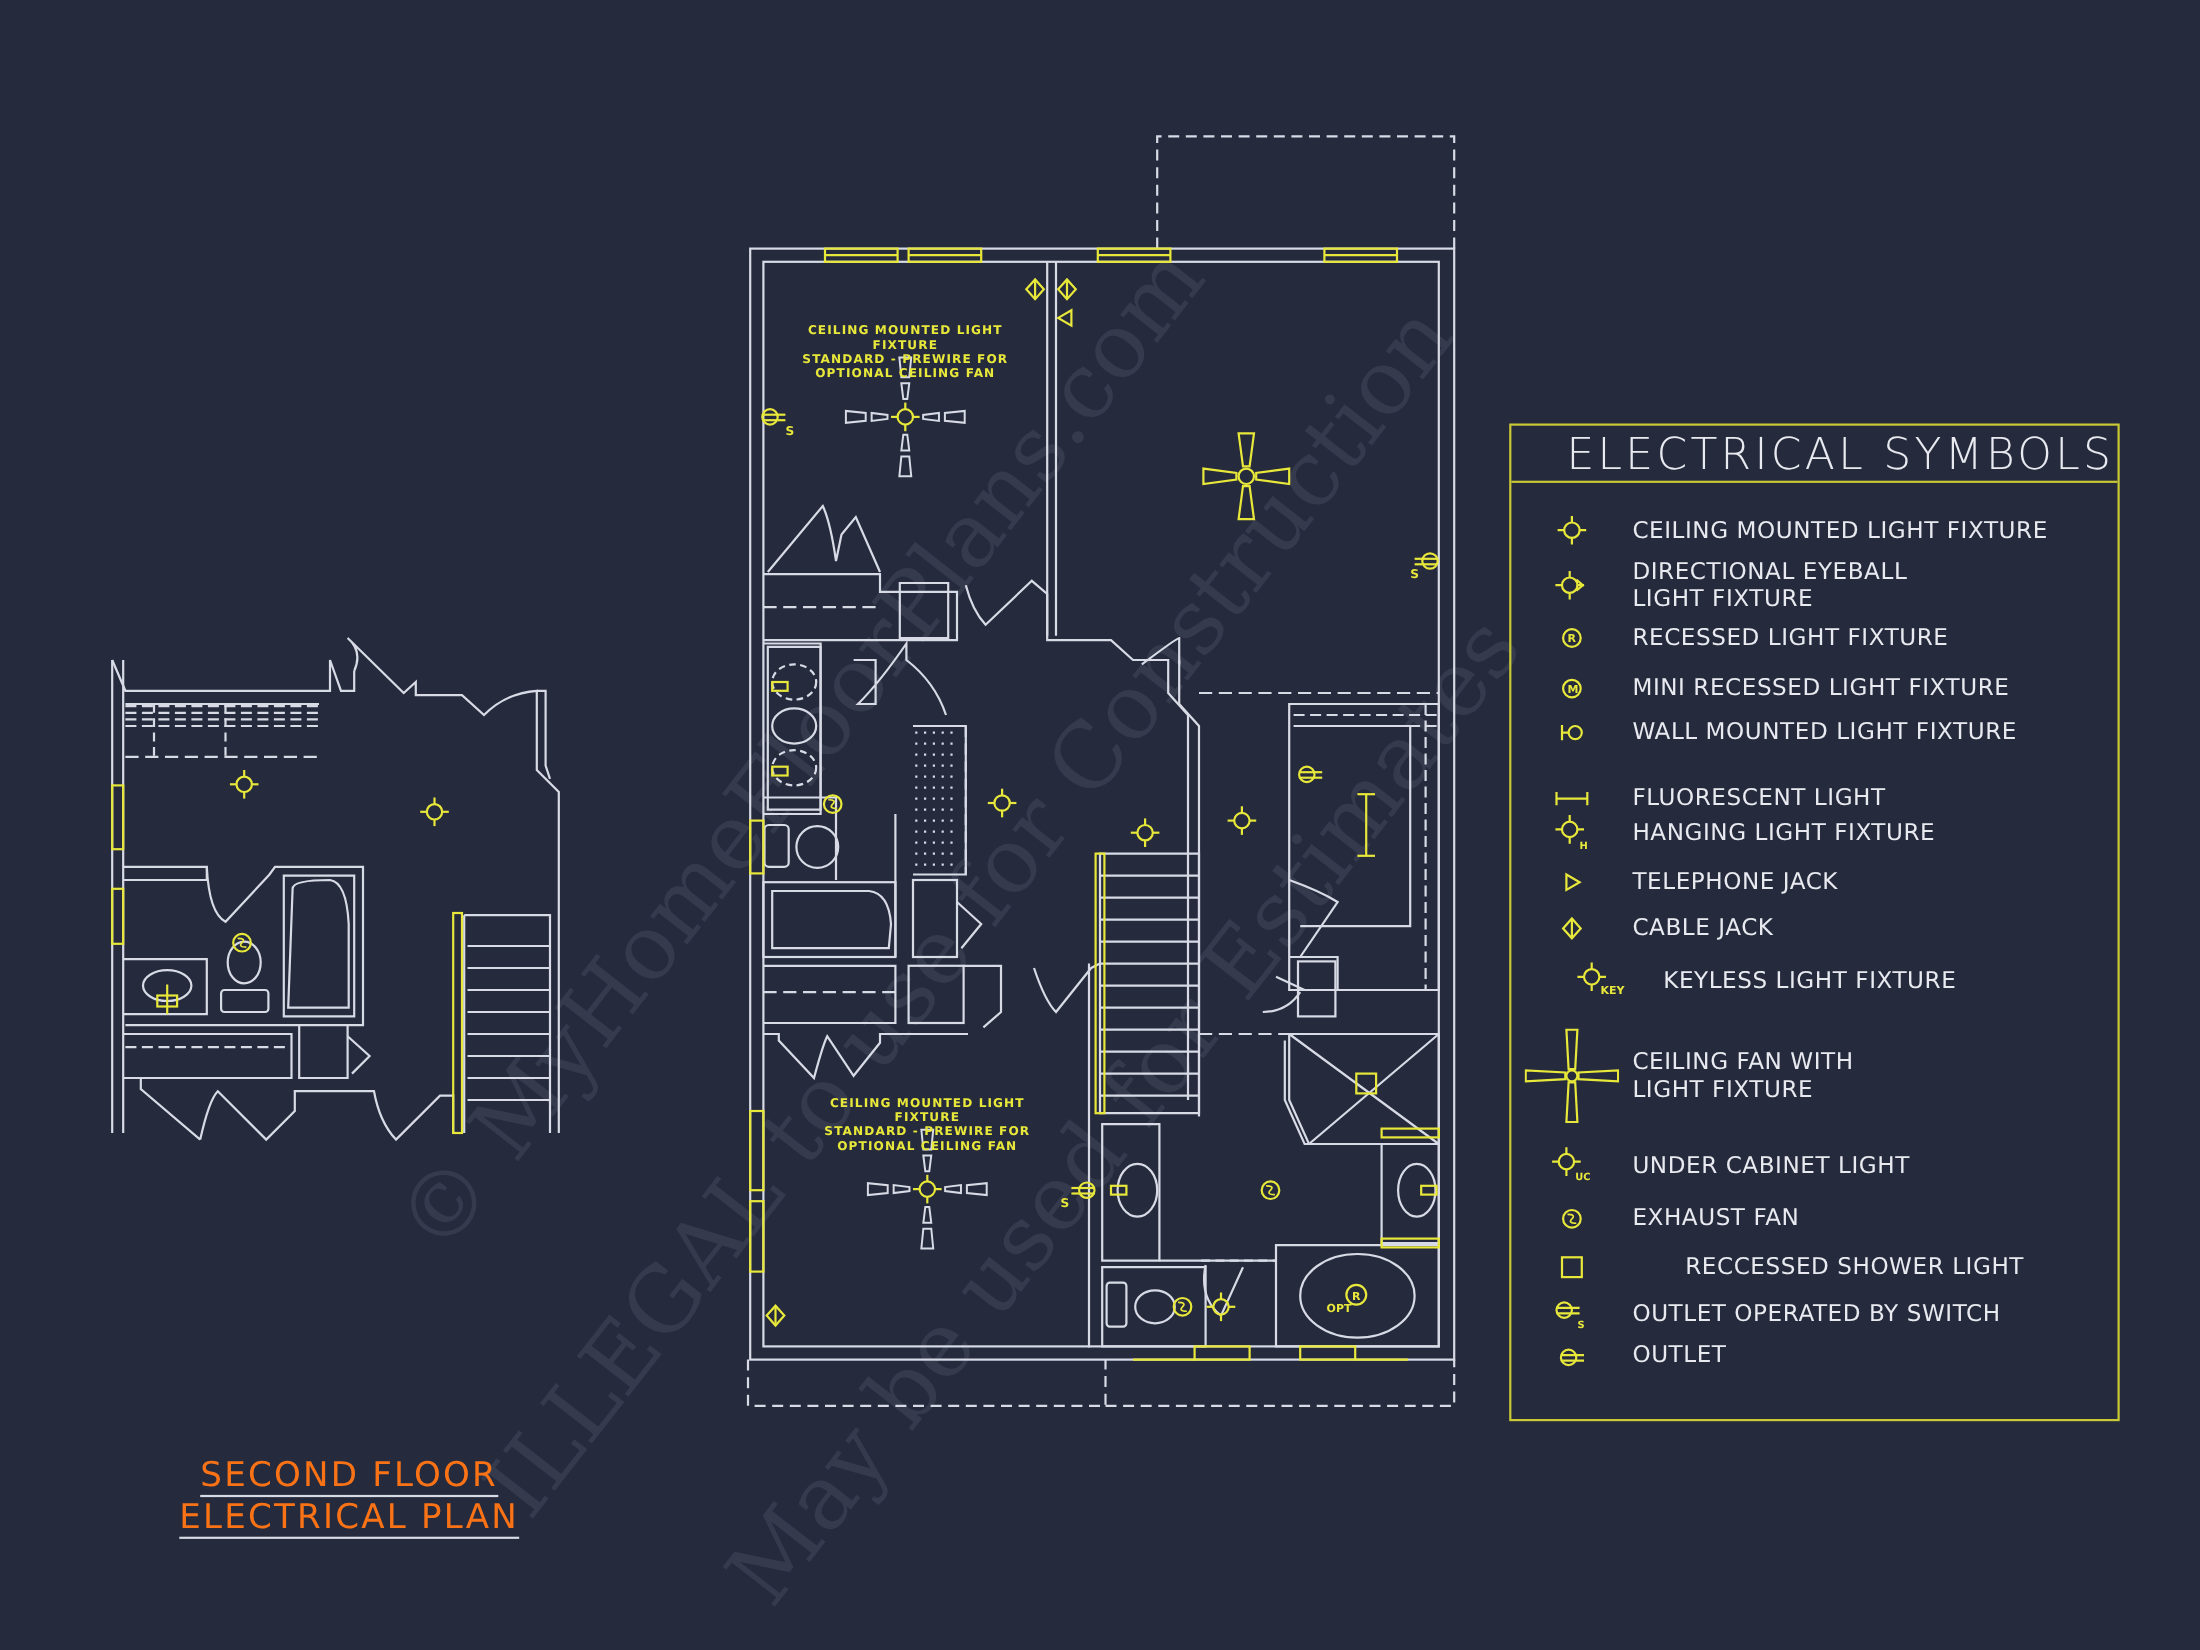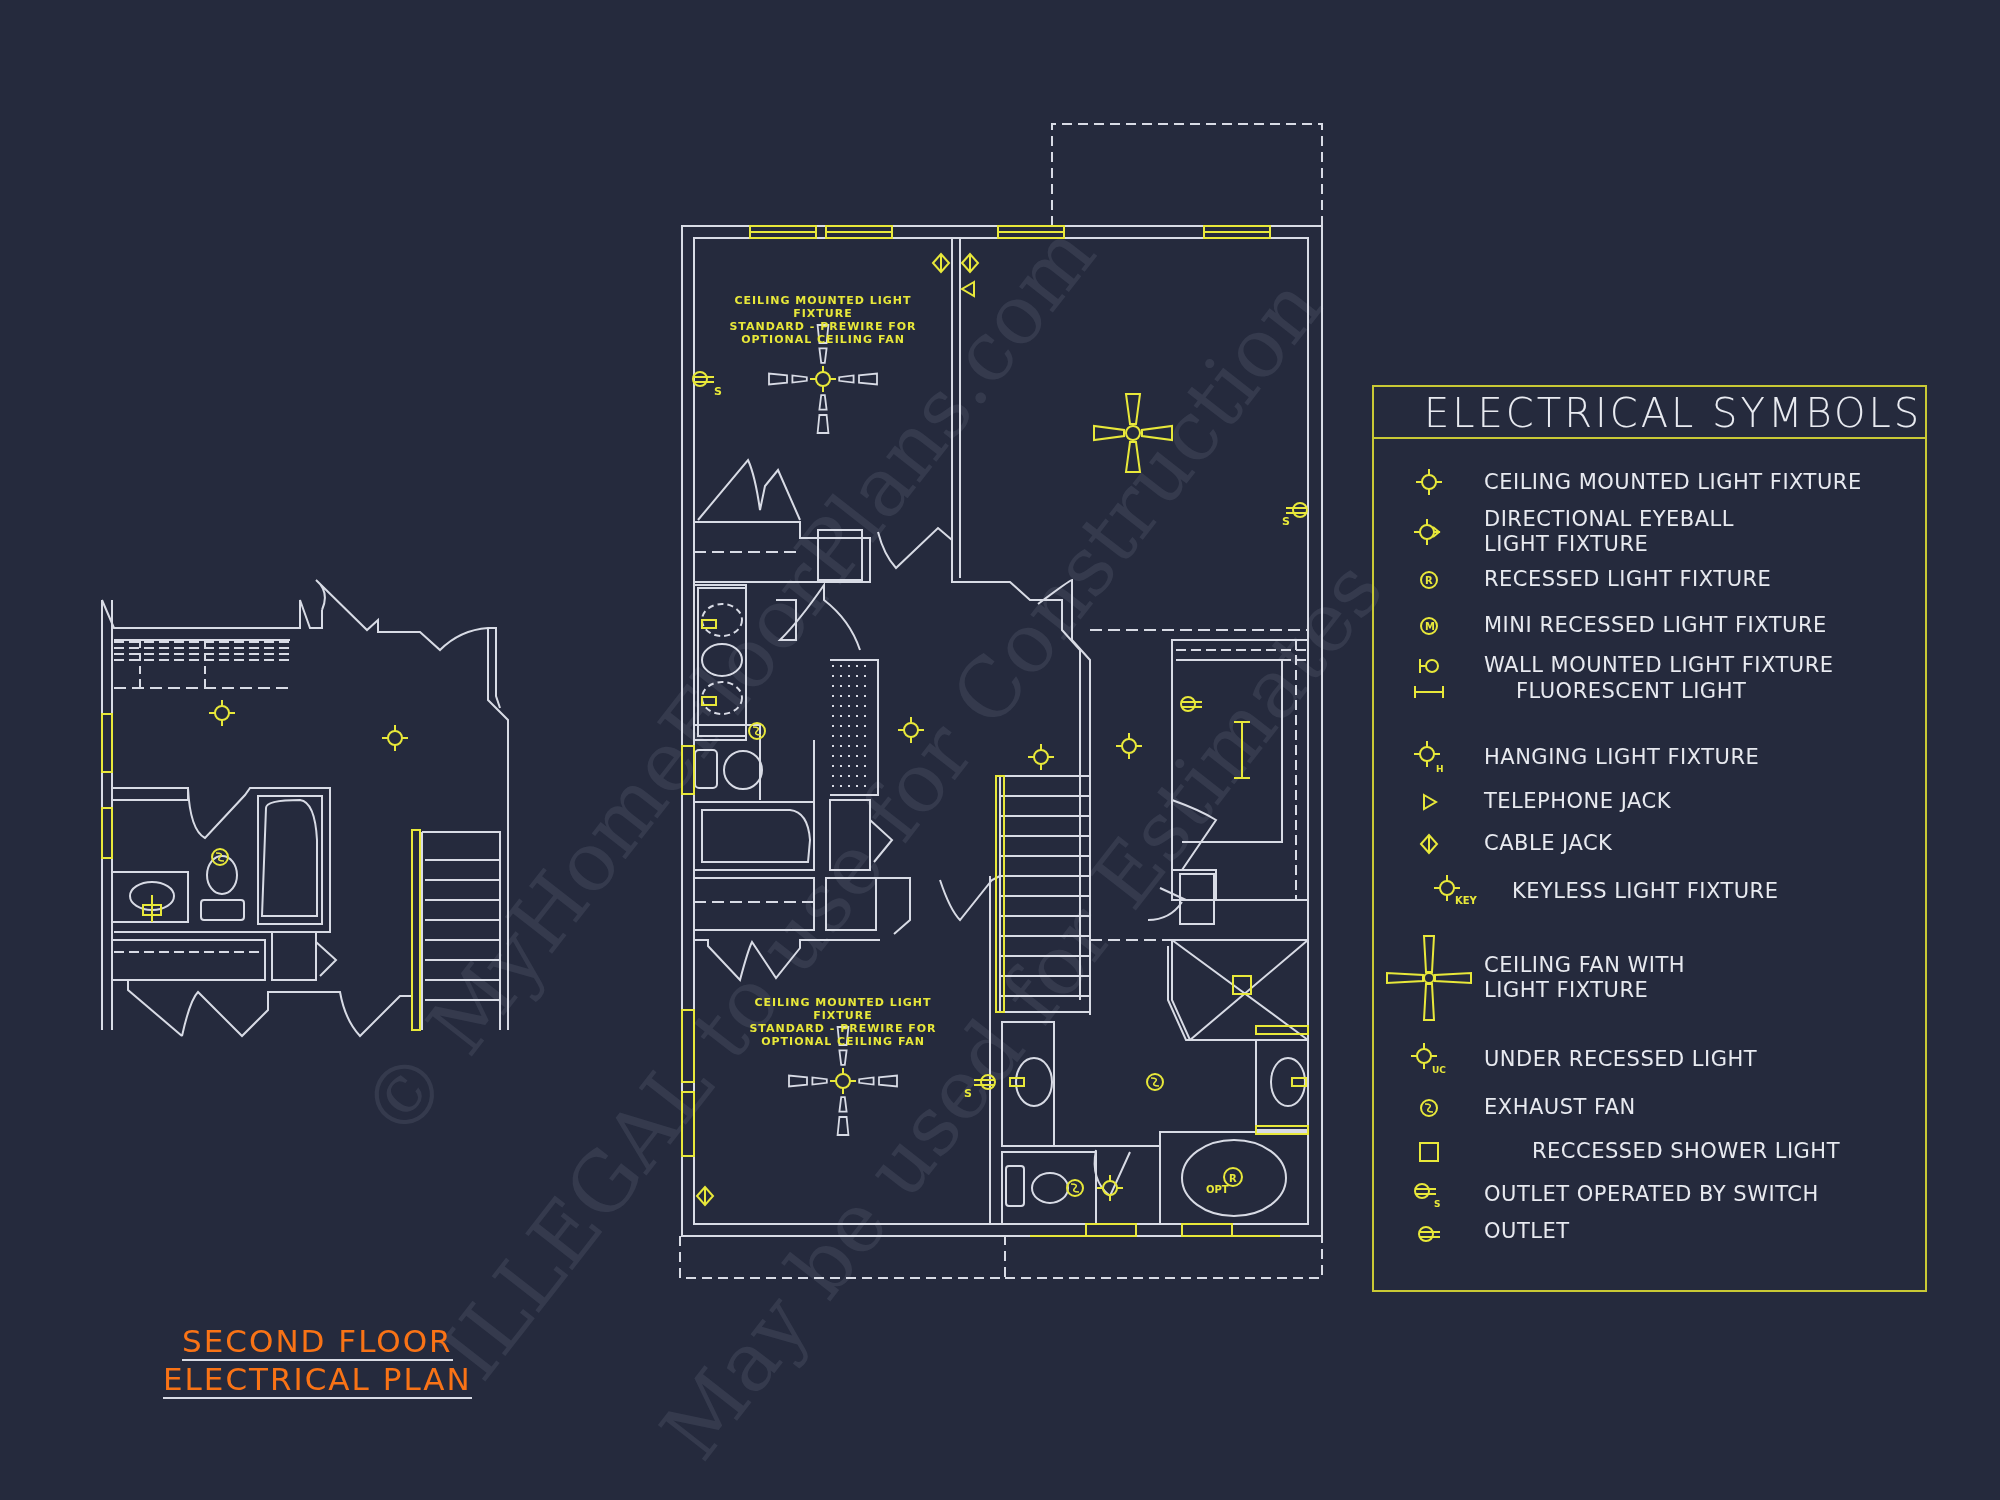--- a/index.html
+++ b/index.html
@@ -302,21 +302,21 @@
   <div class="legend-row" style="top:266px;">
     <span class="legend-icon">
       <svg width="26" height="22" viewBox="-13 -11 26 22">
           <line x1="-9" y1="-7" x2="-9" y2="7" stroke="#e8e83a" stroke-width="2"></line>
           <line x1="-9" y1="0" x2="-3" y2="0" stroke="#e8e83a" stroke-width="2"></line>
           <circle cx="3" r="6" stroke="#e8e83a" stroke-width="2" fill="none"></circle>
         </svg>
       </span>
     <span class="legend-label cad-text">WALL MOUNTED LIGHT FIXTURE</span>
   </div>
-  <div class="legend-row" style="top:292px;gap:32px;">
+  <div class="legend-row" style="top:326px;">
     <span class="legend-icon">
       <svg width="34" height="16" viewBox="-17 -8 34 16">
           <line x1="-14" y1="0" x2="14" y2="0" stroke="#e8e83a" stroke-width="2"></line>
           <line x1="-14" y1="-6" x2="-14" y2="6" stroke="#e8e83a" stroke-width="2"></line>
           <line x1="14" y1="-6" x2="14" y2="6" stroke="#e8e83a" stroke-width="2"></line>
         </svg>
       </span>
     <span class="legend-label cad-text">FLUORESCENT LIGHT</span>
   </div>
   <div class="legend-row" style="top:352px;">
@@ -368,21 +368,21 @@
     <span class="legend-label cad-text">CEILING FAN WITH
 LIGHT FIXTURE</span>
   </div>
   <div class="legend-row" style="top:654px;">
     <span class="legend-icon">
       <svg width="40" height="36" viewBox="-15 -15 40 36">
           <use href="#sym-ceiling"></use>
           <text x="8" y="17" fill="#e8e83a" font-size="9" font-weight="bold">UC</text>
         </svg>
       </span>
-    <span class="legend-label cad-text">UNDER RECESSED LIGHT</span>
+    <span class="legend-label cad-text">UNDER CABINET LIGHT</span>
   </div>
   <div class="legend-row" style="top:708px;">
     <span class="legend-icon">
       <svg width="22" height="22" viewBox="-11 -11 22 22">
           <use href="#sym-exhaust"></use>
         </svg>
       </span>
     <span class="legend-label cad-text">EXHAUST FAN</span>
   </div>
   <div class="legend-row" style="top:752px;gap:48px;">

